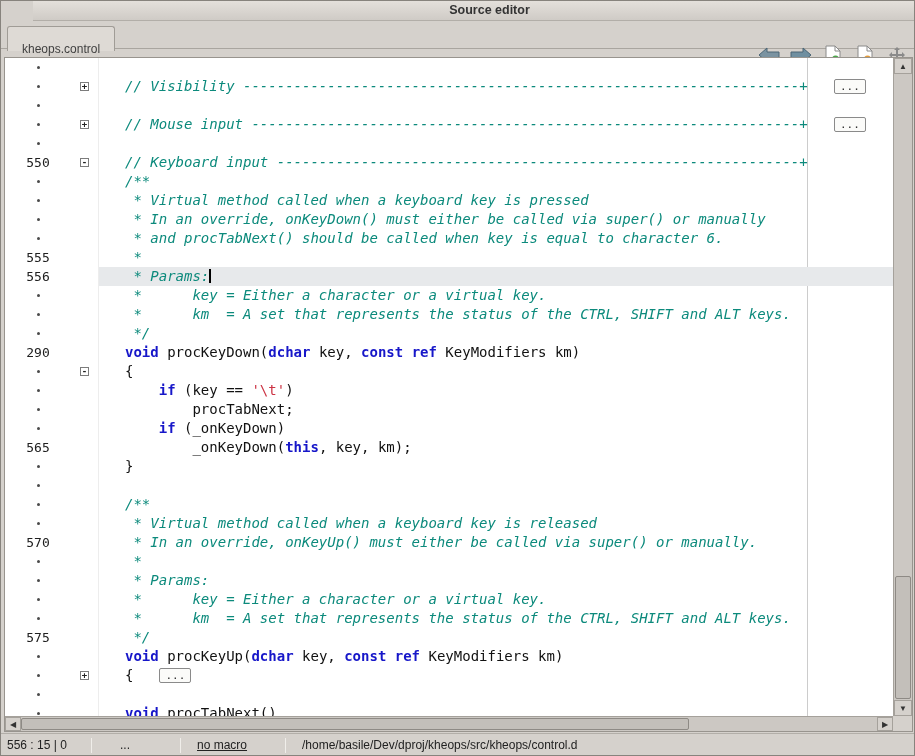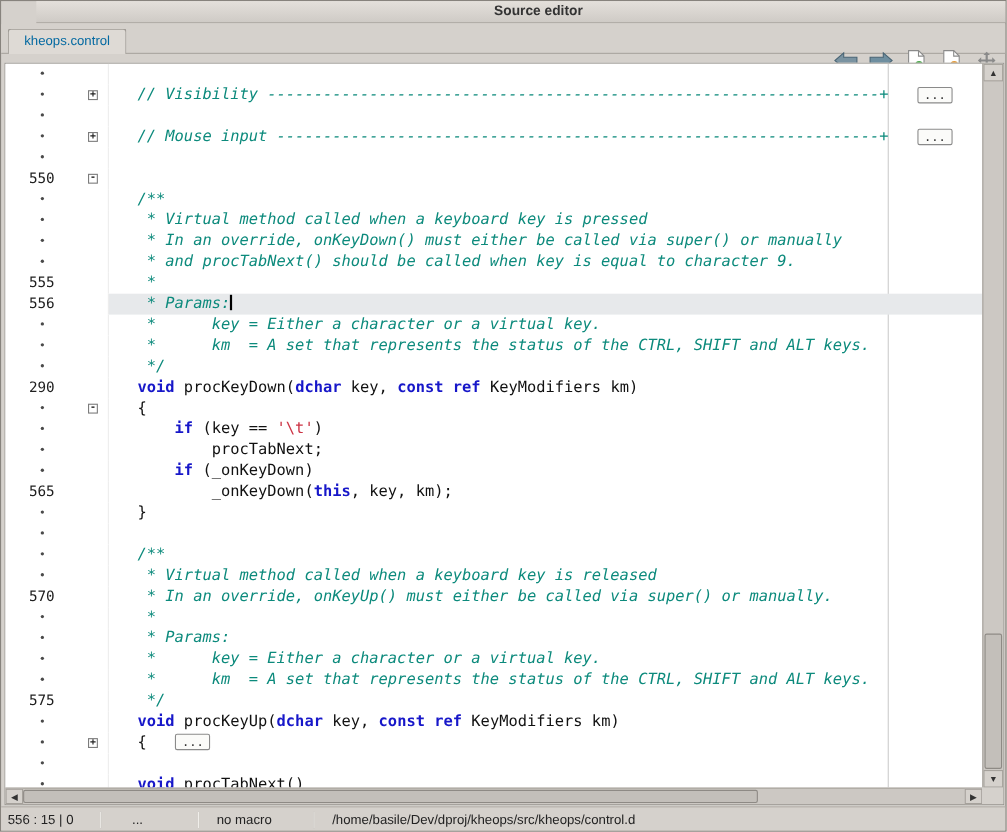--- a/index.html
+++ b/index.html
@@ -20,23 +20,23 @@
   .close {
     position:absolute; right:7px; top:0; line-height:19px;
     color:var(--close,#b61d1d); font-weight:bold; font-size:15px; cursor:default;
   }
   
   .tabbar {
     position:absolute; left:0; top:21px; width:100%; height:27px;
     background:var(--chrome,#d5d1cc); border-bottom:1px solid #a9a59f;
   }
   .tab {
-    position:absolute; left:6px; top:4px; height:23px; padding:0 14px;
+    position:absolute; left:6px; top:4px; height:23px; padding:12px 14px;
     background:#dedad5; border:1px solid #a09c96; border-bottom:none;
-    border-radius:3px 3px 0 0; line-height:21px; font-size:12px; color:#0369a1;
+    border-radius:3px 3px 0 0; line-height:21px; font-size:12px; color:#404040;
   }
   .toolbar {
     position:absolute; right:2px; top:21px; height:27px;
     display:flex; align-items:center; gap:6px; padding-right:2px;
   }
   .tbtn { width:26px; height:26px; background:transparent; border:none; display:flex; align-items:center; justify-content:center; }
   
   .main {
     position:absolute; left:3px; top:56px; width:909px; height:675px;
     border:1px solid #98948e; background:#fff;
@@ -106,21 +106,21 @@
   .corner { position:absolute; right:0; bottom:0; width:19px; height:15px; background:var(--chrome,#d5d1cc); }
   
   .statusbar {
     position:absolute; left:0; top:732px; width:100%; height:23px;
     background:var(--chrome,#d5d1cc); border-top:1px solid #b2aea8;
     display:flex; align-items:center; font-size:12px; color:var(--status-text,#222);
   }
   .sb { white-space:nowrap; overflow:hidden; }
   .sb1 { width:90px; padding-left:6px; }
   .sb2 { width:88px; padding-left:28px; }
-  .sb3 { width:104px; padding-left:16px; }
+  .sb3 { width:104px; padding-left:16px;text-decoration:underline; }
   .sb4 { flex:1; padding-left:16px; }
   .sbsep { width:1px; height:15px; background:#a19d97; border-right:1px solid #f0eeea; }
 </style>
 </head>
 <body>
 
 <div class="window">
 
   <div class="titlebar">
     <span class="title">Source editor</span>
@@ -176,25 +176,25 @@
 
   <div class="main">
     <div class="codepane">
       <div class="marginline"></div>
       <div id="rows">
           <div class="row"><span class="gut"><span class="dot"></span></span><span class="foldcol"></span><span class="codearea"></span></div>
           <div class="row"><span class="gut"><span class="dot"></span></span><span class="foldcol"><span class="foldbox">+</span></span><span class="codearea"><span class="tok-c">// Visibility ------------------------------------------------------------------+</span></span><span class="ellbox right">...</span></div>
           <div class="row"><span class="gut"><span class="dot"></span></span><span class="foldcol"></span><span class="codearea"></span></div>
           <div class="row"><span class="gut"><span class="dot"></span></span><span class="foldcol"><span class="foldbox">+</span></span><span class="codearea"><span class="tok-c">// Mouse input -----------------------------------------------------------------+</span></span><span class="ellbox right">...</span></div>
           <div class="row"><span class="gut"><span class="dot"></span></span><span class="foldcol"></span><span class="codearea"></span></div>
-          <div class="row"><span class="gut">550</span><span class="foldcol"><span class="foldbox">-</span></span></div>
+          <div class="row"><span class="gut">550</span><span class="foldcol"><span class="foldbox">-</span></span><span class="codearea"><span class="tok-c">// Keyboard input --------------------------------------------------------------+</span></span></div>
           <div class="row"><span class="gut"><span class="dot"></span></span><span class="foldcol"></span><span class="codearea"><span class="tok-c">/**</span></span></div>
           <div class="row"><span class="gut"><span class="dot"></span></span><span class="foldcol"></span><span class="codearea"><span class="tok-c"> * Virtual method called when a keyboard key is pressed</span></span></div>
           <div class="row"><span class="gut"><span class="dot"></span></span><span class="foldcol"></span><span class="codearea"><span class="tok-c"> * In an override, onKeyDown() must either be called via super() or manually</span></span></div>
-          <div class="row"><span class="gut"><span class="dot"></span></span><span class="foldcol"></span><span class="codearea"><span class="tok-c"> * and procTabNext() should be called when key is equal to character 9.</span></span></div>
+          <div class="row"><span class="gut"><span class="dot"></span></span><span class="foldcol"></span><span class="codearea"><span class="tok-c"> * and procTabNext() should be called when key is equal to character 6.</span></span></div>
           <div class="row"><span class="gut">555</span><span class="foldcol"></span><span class="codearea"><span class="tok-c"> *</span></span></div>
           <div class="row current"><span class="gut">556</span><span class="foldcol"></span><span class="codearea"><span class="tok-c"> * Params:</span><span class="caret"></span></span></div>
           <div class="row"><span class="gut"><span class="dot"></span></span><span class="foldcol"></span><span class="codearea"><span class="tok-c"> *      key = Either a character or a virtual key.</span></span></div>
           <div class="row"><span class="gut"><span class="dot"></span></span><span class="foldcol"></span><span class="codearea"><span class="tok-c"> *      km  = A set that represents the status of the CTRL, SHIFT and ALT keys.</span></span></div>
           <div class="row"><span class="gut"><span class="dot"></span></span><span class="foldcol"></span><span class="codearea"><span class="tok-c"> */</span></span></div>
           <div class="row"><span class="gut">290</span><span class="foldcol"></span><span class="codearea"><span class="tok-k">void</span><span class="tok-p"> procKeyDown(</span><span class="tok-k">dchar</span><span class="tok-p"> key, </span><span class="tok-k">const</span><span class="tok-p"> </span><span class="tok-k">ref</span><span class="tok-p"> KeyModifiers km)</span></span></div>
           <div class="row"><span class="gut"><span class="dot"></span></span><span class="foldcol"><span class="foldbox">-</span></span><span class="codearea"><span class="tok-p">{</span></span></div>
           <div class="row"><span class="gut"><span class="dot"></span></span><span class="foldcol"></span><span class="codearea"><span class="tok-p">    </span><span class="tok-k">if</span><span class="tok-p"> (key == </span><span class="tok-s">'\t'</span><span class="tok-p">)</span></span></div>
           <div class="row"><span class="gut"><span class="dot"></span></span><span class="foldcol"></span><span class="codearea"><span class="tok-p">        procTabNext;</span></span></div>
           <div class="row"><span class="gut"><span class="dot"></span></span><span class="foldcol"></span><span class="codearea"><span class="tok-p">    </span><span class="tok-k">if</span><span class="tok-p"> (_onKeyDown)</span></span></div>

